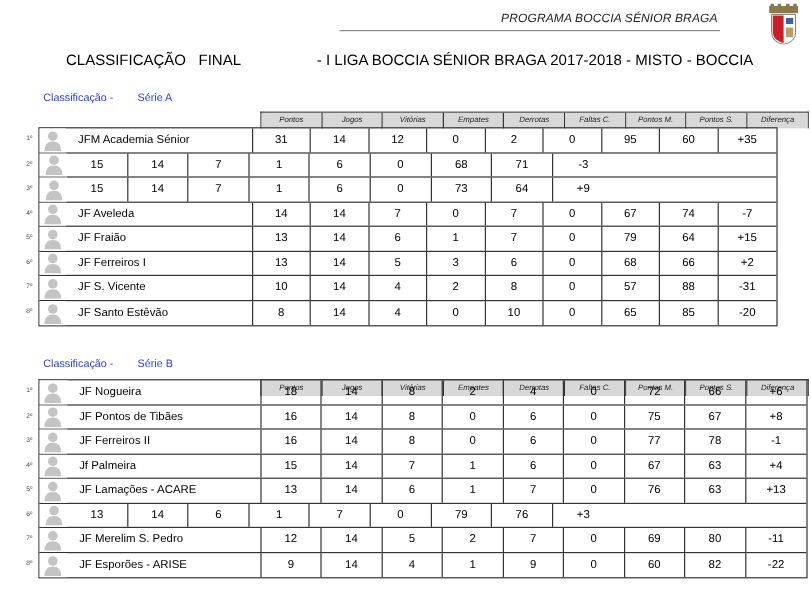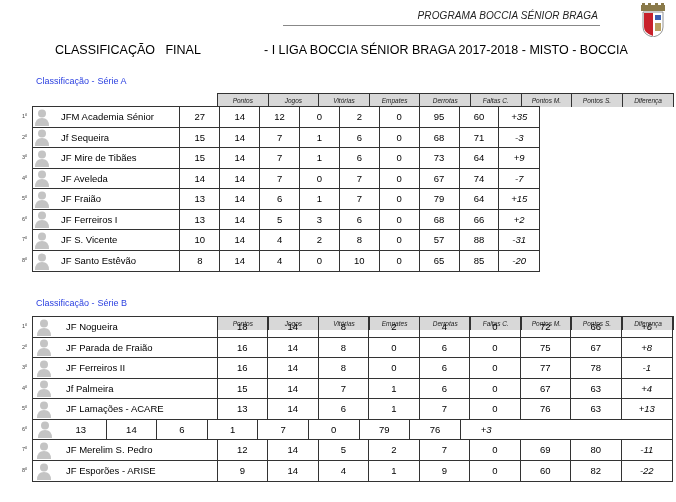--- a/index.html
+++ b/index.html
@@ -3,33 +3,33 @@
 <meta charset="utf-8">
 <style>
   html, body { margin:0; padding:0; background:#ffffff; }
   body { width:676px; height:502px; position:relative; overflow:hidden; font-family:"Liberation Sans", sans-serif; color:#000; }
   .program { position:absolute; right:78px; top:10px; font-size:10px; font-style:italic; color:#222; letter-spacing:0.1px;margin-left:33px; }
   .hr { position:absolute; left:283px; right:76px; top:25px; height:0; border-top:1px solid #888; }
   .crest { position:absolute; left:639px; top:3px; width:28px; height:34px; }
   .title-left { position:absolute; left:55px; top:43px; font-size:12.5px; font-weight:normal; }
   .title-right { position:absolute; left:264px; top:43px; font-size:12.5px; font-weight:normal; }
   .section-label { position:absolute; left:36px; font-size:9px; color:#2a3fe0; }
-  .section-label .serie { font-size:9px; margin-left:3px; }
+  .section-label .serie { font-size:9px; margin-left:20px; }
   .table { position:absolute; left:32px; }
   .hdr-row { position:absolute; left:185px; height:13px; display:flex; border:1px solid #333; border-bottom:none; }
   .hdr-row .h { height:13px; background:#d8d8d8; border-right:1px solid #333; font-size:6.5px; font-style:italic; color:#222; display:flex; align-items:center; justify-content:center; box-sizing:border-box; }
   .hdr-row .h:last-child { border-right:none; }
   .rows { position:absolute; left:0; border:1px solid #333; border-top:1.5px solid #333; box-sizing:border-box; }
   .row { display:flex; height:20.5px; border-bottom:1.5px solid #333; box-sizing:border-box; position:relative; }
   .row:last-child { border-bottom:none; }
   .rank { position:absolute; left:-20px; top:6px; font-size:5.5px; color:#444; width:14px; text-align:right; }
   .avatar { width:23px; height:100%; display:flex; align-items:center; justify-content:center; background:#fff; }
   .name { width:162px; font-size:9.5px; display:flex; align-items:center; padding-left:10px; box-sizing:border-box; border-right:1.5px solid #333; }
   .c { width:50.6px; font-size:9.5px; display:flex; align-items:center; justify-content:center; border-right:1.5px solid #333; box-sizing:border-box; }
-  .c:last-child { border-right:none;font-style:italic; }
+  .c:last-child { border-right:none; }
 </style>
 </head>
 <body>
 
 <div class="program">PROGRAMA BOCCIA SÉNIOR BRAGA</div>
 <div class="hr"></div>
 <svg class="crest" viewBox="0 0 28 34">
   <rect x="2" y="2" width="24" height="6" fill="#8a7a4a"></rect>
   <rect x="3" y="0" width="3" height="3" fill="#8a7a4a"></rect>
     <rect x="9" y="0" width="3" height="3" fill="#8a7a4a"></rect>
@@ -52,68 +52,66 @@
     <div class="h" style="width:50.6px">Pontos</div>
     <div class="h" style="width:50.6px">Jogos</div>
     <div class="h" style="width:50.6px">Vitórias</div>
     <div class="h" style="width:50.6px">Empates</div>
     <div class="h" style="width:50.6px">Derrotas</div>
     <div class="h" style="width:50.6px">Faltas C.</div>
     <div class="h" style="width:50.6px">Pontos M.</div>
     <div class="h" style="width:50.6px">Pontos S.</div>
     <div class="h" style="width:50.6px">Diferença</div>
   </div>
-  <div class="rows" style="top:13px; width:508px" id="rowsA">
+  <div class="rows" style="top:13px; width:616px" id="rowsA">
       <div class="row">
         <span class="rank">1º</span>
         <div class="avatar">
           <svg width="16" height="18" viewBox="0 0 16 18">
             <circle cx="8" cy="5.5" r="4" fill="#c4c4c4"></circle>
             <path d="M1 18 Q1 10 8 10 Q15 10 15 18 Z" fill="#c4c4c4"></path>
           </svg>
         </div>
         <div class="name">JFM Academia Sénior</div>
-        <div class="c">27</div>
+        <div class="c">31</div>
         <div class="c">14</div>
         <div class="c">12</div>
         <div class="c">0</div>
         <div class="c">2</div>
         <div class="c">0</div>
         <div class="c">95</div>
         <div class="c">60</div>
         <div class="c">+35</div>
       </div>
       <div class="row">
         <span class="rank">2º</span>
         <div class="avatar">
           <svg width="16" height="18" viewBox="0 0 16 18">
             <circle cx="8" cy="5.5" r="4" fill="#c4c4c4"></circle>
             <path d="M1 18 Q1 10 8 10 Q15 10 15 18 Z" fill="#c4c4c4"></path>
           </svg>
         </div>
-        <div class="name">Jf Sequeira</div>
         <div class="c">15</div>
         <div class="c">14</div>
         <div class="c">7</div>
         <div class="c">1</div>
         <div class="c">6</div>
         <div class="c">0</div>
         <div class="c">68</div>
         <div class="c">71</div>
         <div class="c">-3</div>
       </div>
       <div class="row">
         <span class="rank">3º</span>
         <div class="avatar">
           <svg width="16" height="18" viewBox="0 0 16 18">
             <circle cx="8" cy="5.5" r="4" fill="#c4c4c4"></circle>
             <path d="M1 18 Q1 10 8 10 Q15 10 15 18 Z" fill="#c4c4c4"></path>
           </svg>
         </div>
-        <div class="name">JF Mire de Tibães</div>
         <div class="c">15</div>
         <div class="c">14</div>
         <div class="c">7</div>
         <div class="c">1</div>
         <div class="c">6</div>
         <div class="c">0</div>
         <div class="c">73</div>
         <div class="c">64</div>
         <div class="c">+9</div>
       </div>
@@ -251,21 +249,21 @@
         <div class="c">+6</div>
       </div>
       <div class="row">
         <span class="rank">2º</span>
         <div class="avatar">
           <svg width="16" height="18" viewBox="0 0 16 18">
             <circle cx="8" cy="5.5" r="4" fill="#c4c4c4"></circle>
             <path d="M1 18 Q1 10 8 10 Q15 10 15 18 Z" fill="#c4c4c4"></path>
           </svg>
         </div>
-        <div class="name">JF Parada de Fraião</div>
+        <div class="name">JF Pontos de Tibães</div>
         <div class="c">16</div>
         <div class="c">14</div>
         <div class="c">8</div>
         <div class="c">0</div>
         <div class="c">6</div>
         <div class="c">0</div>
         <div class="c">75</div>
         <div class="c">67</div>
         <div class="c">+8</div>
       </div>

